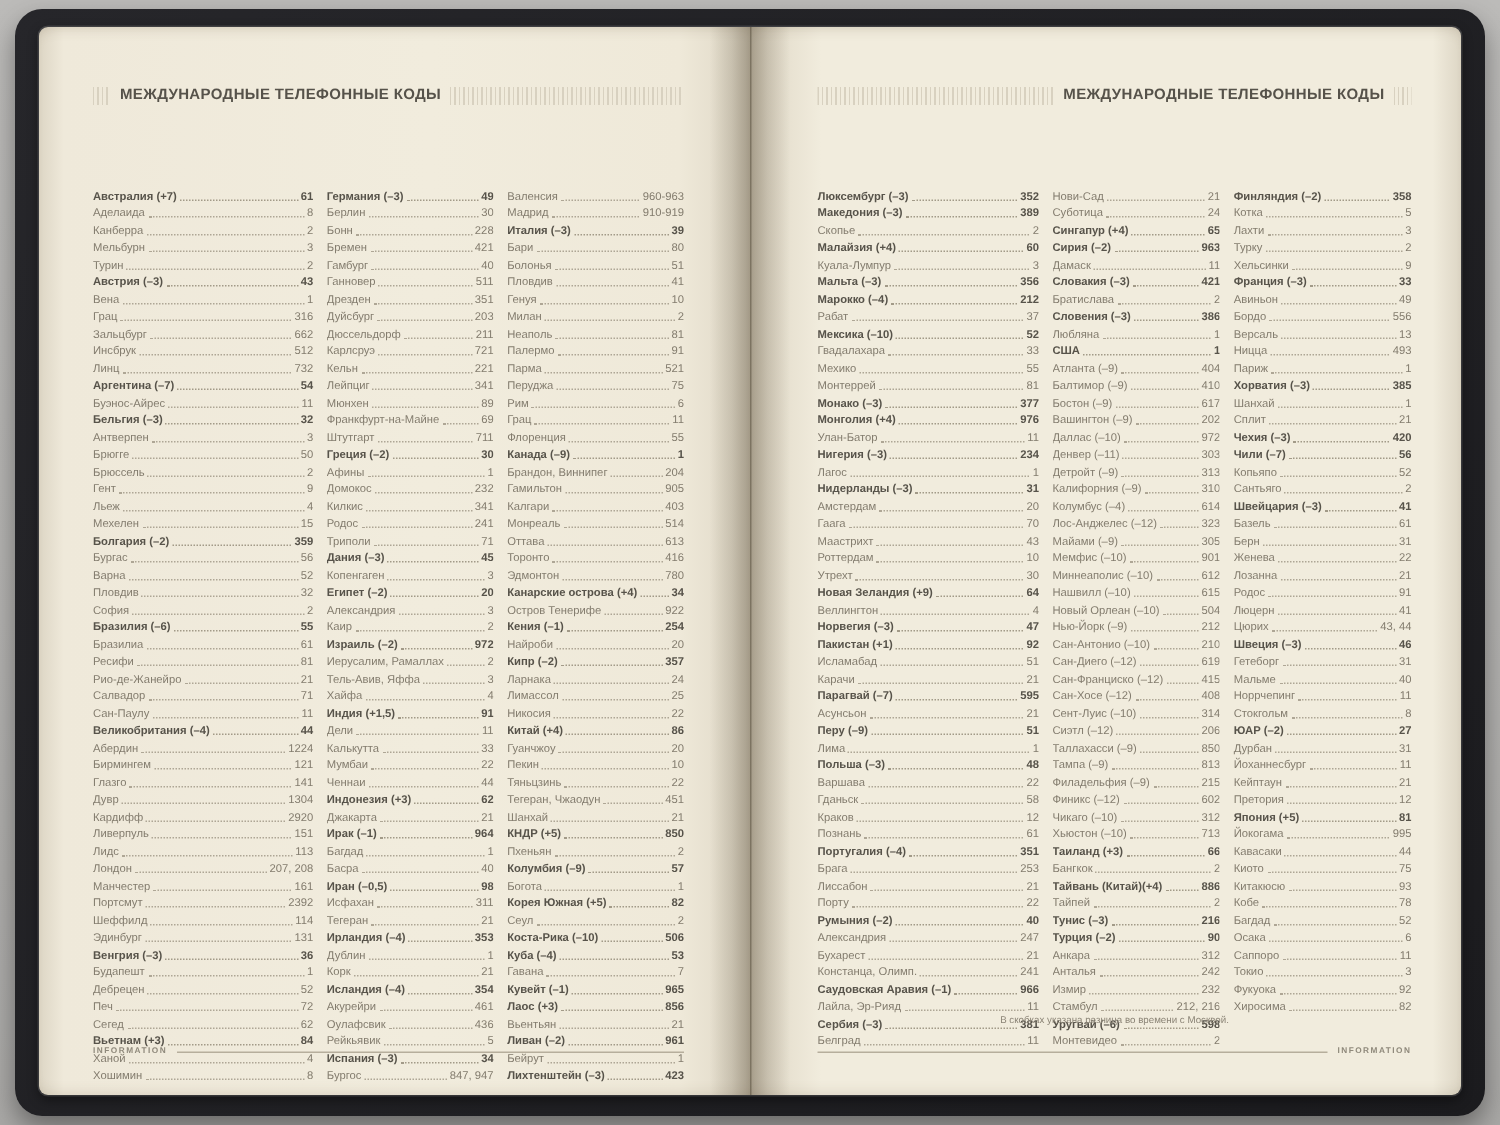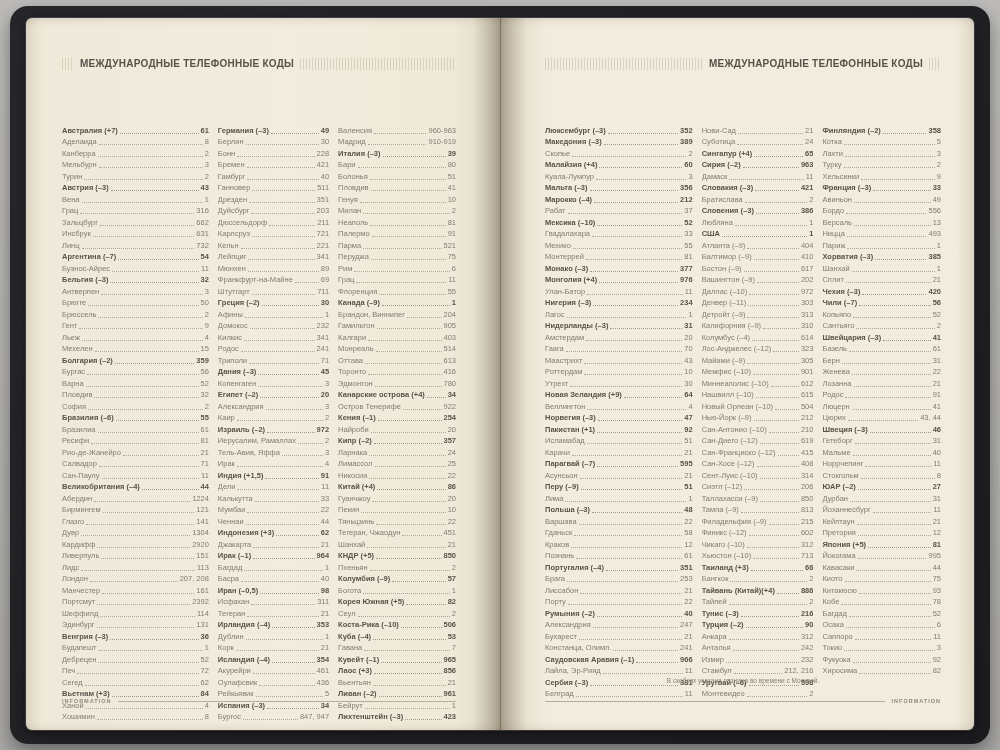--- a/index.html
+++ b/index.html
@@ -101,21 +101,21 @@
               <span class="c">316</span>
             </div>
             <div class="row">
               <span class="n">Зальцбург</span>
               <span class="l"></span>
               <span class="c">662</span>
             </div>
             <div class="row">
               <span class="n">Инсбрук</span>
               <span class="l"></span>
-              <span class="c">631</span>
+              <span class="c">512</span>
             </div>
             <div class="row">
               <span class="n">Линц</span>
               <span class="l"></span>
               <span class="c">732</span>
             </div>
             <div class="row b">
               <span class="n">Аргентина (–7)</span>
               <span class="l"></span>
               <span class="c">54</span>
@@ -461,21 +461,21 @@
               <span class="n">Иерусалим, Рамаллах</span>
               <span class="l"></span>
               <span class="c">2</span>
             </div>
             <div class="row">
               <span class="n">Тель-Авив, Яффа</span>
               <span class="l"></span>
               <span class="c">3</span>
             </div>
             <div class="row">
-              <span class="n">Ирак</span>
+              <span class="n">Хайфа</span>
               <span class="l"></span>
               <span class="c">4</span>
             </div>
             <div class="row b">
               <span class="n">Индия (+1,5)</span>
               <span class="l"></span>
               <span class="c">91</span>
             </div>
             <div class="row">
               <span class="n">Дели</span>

